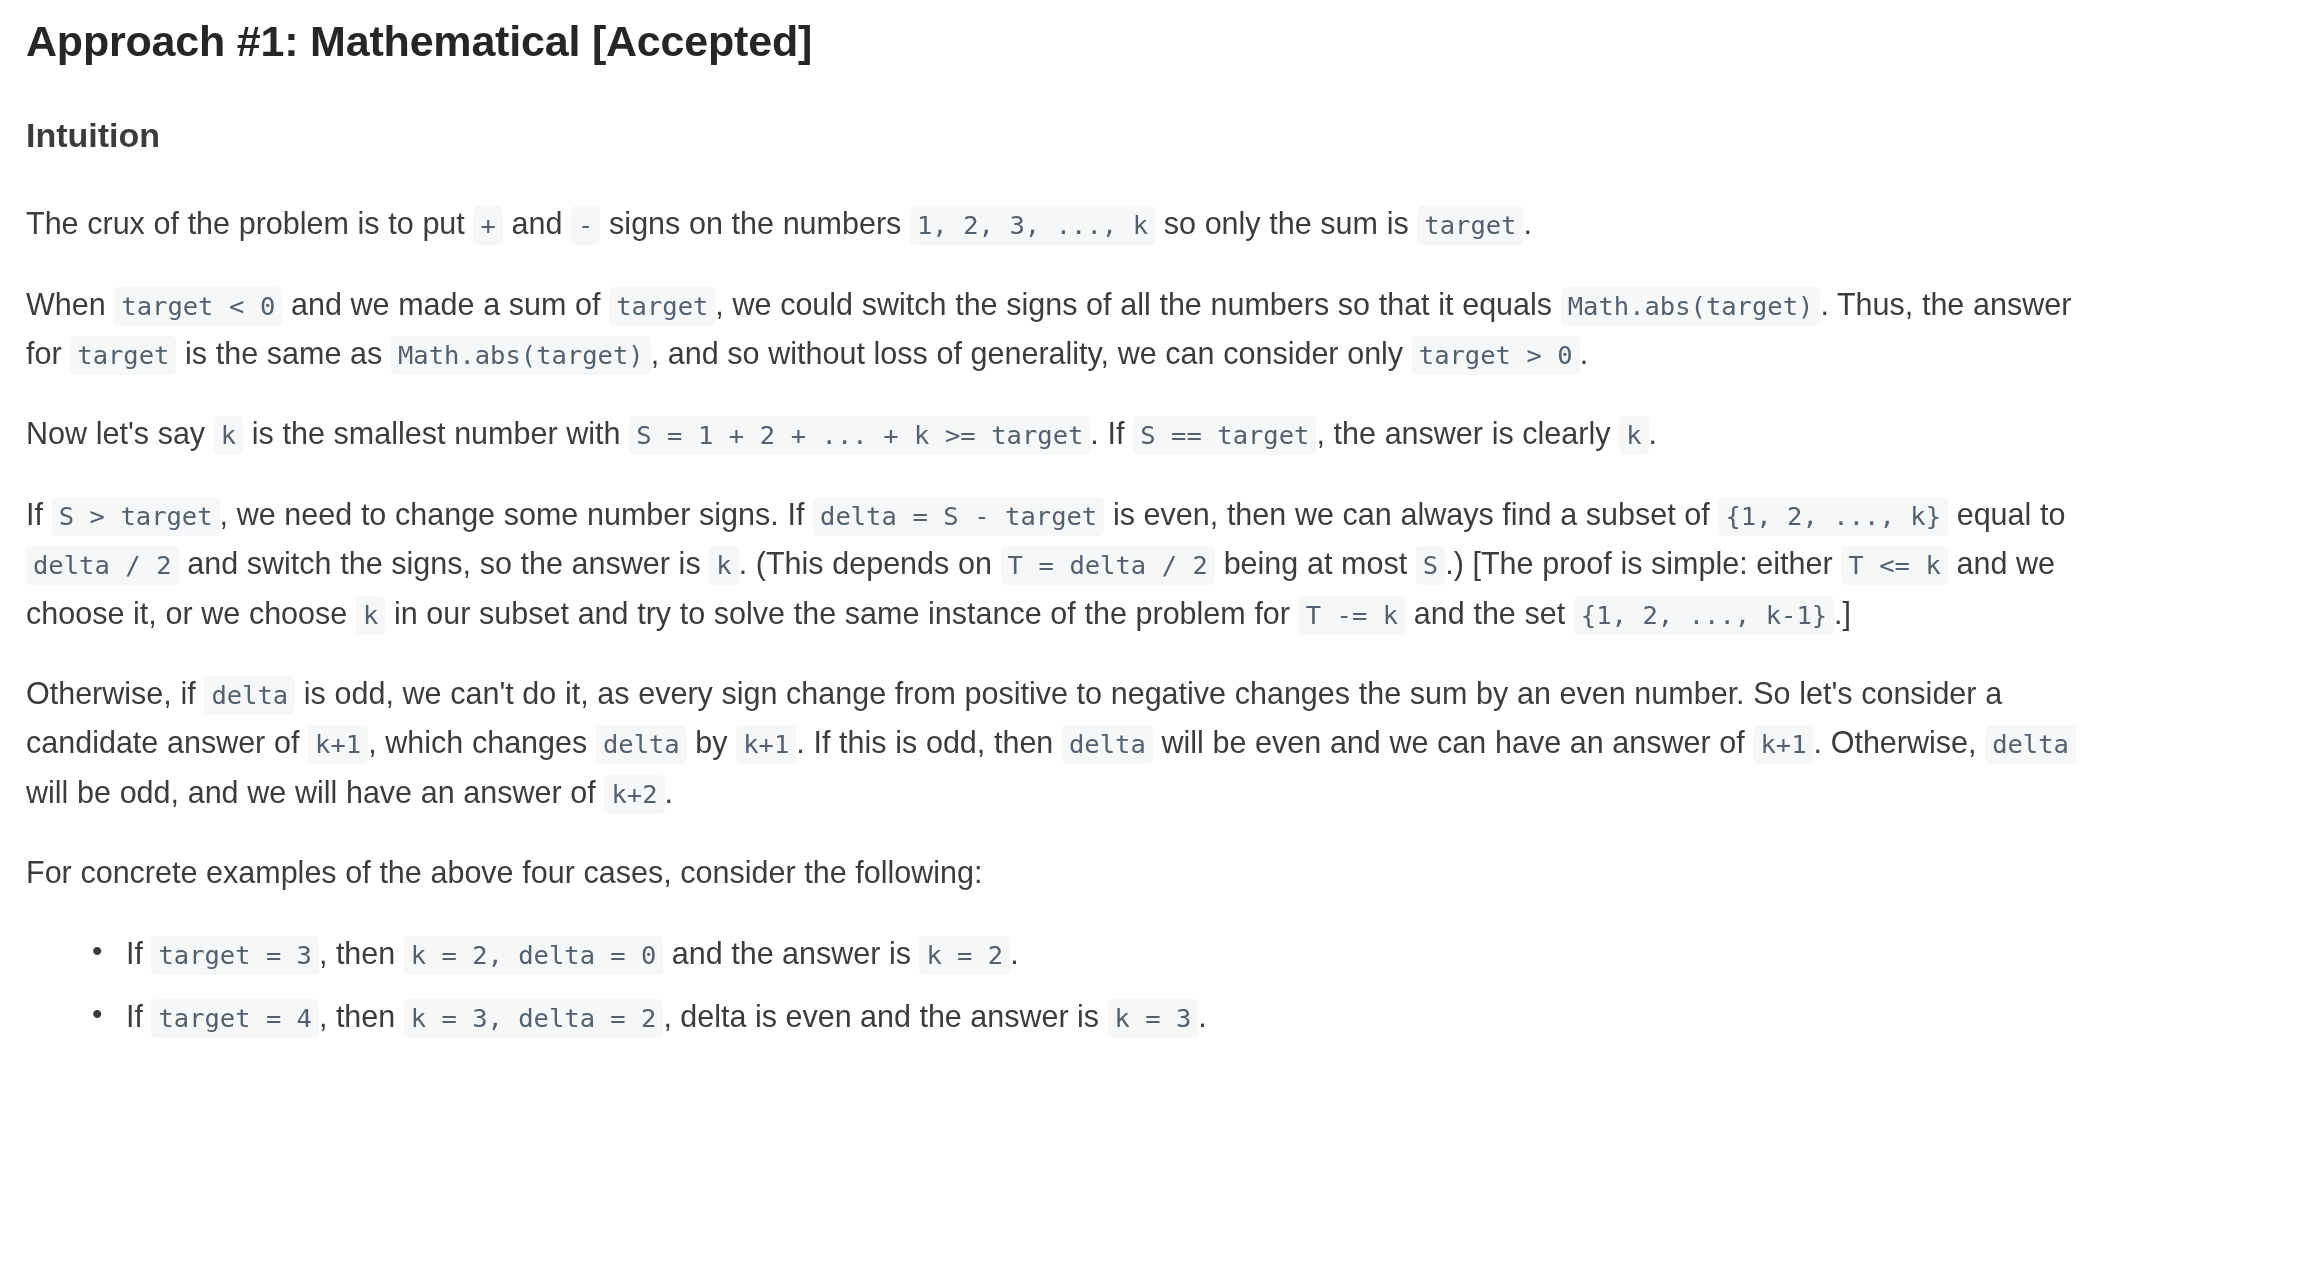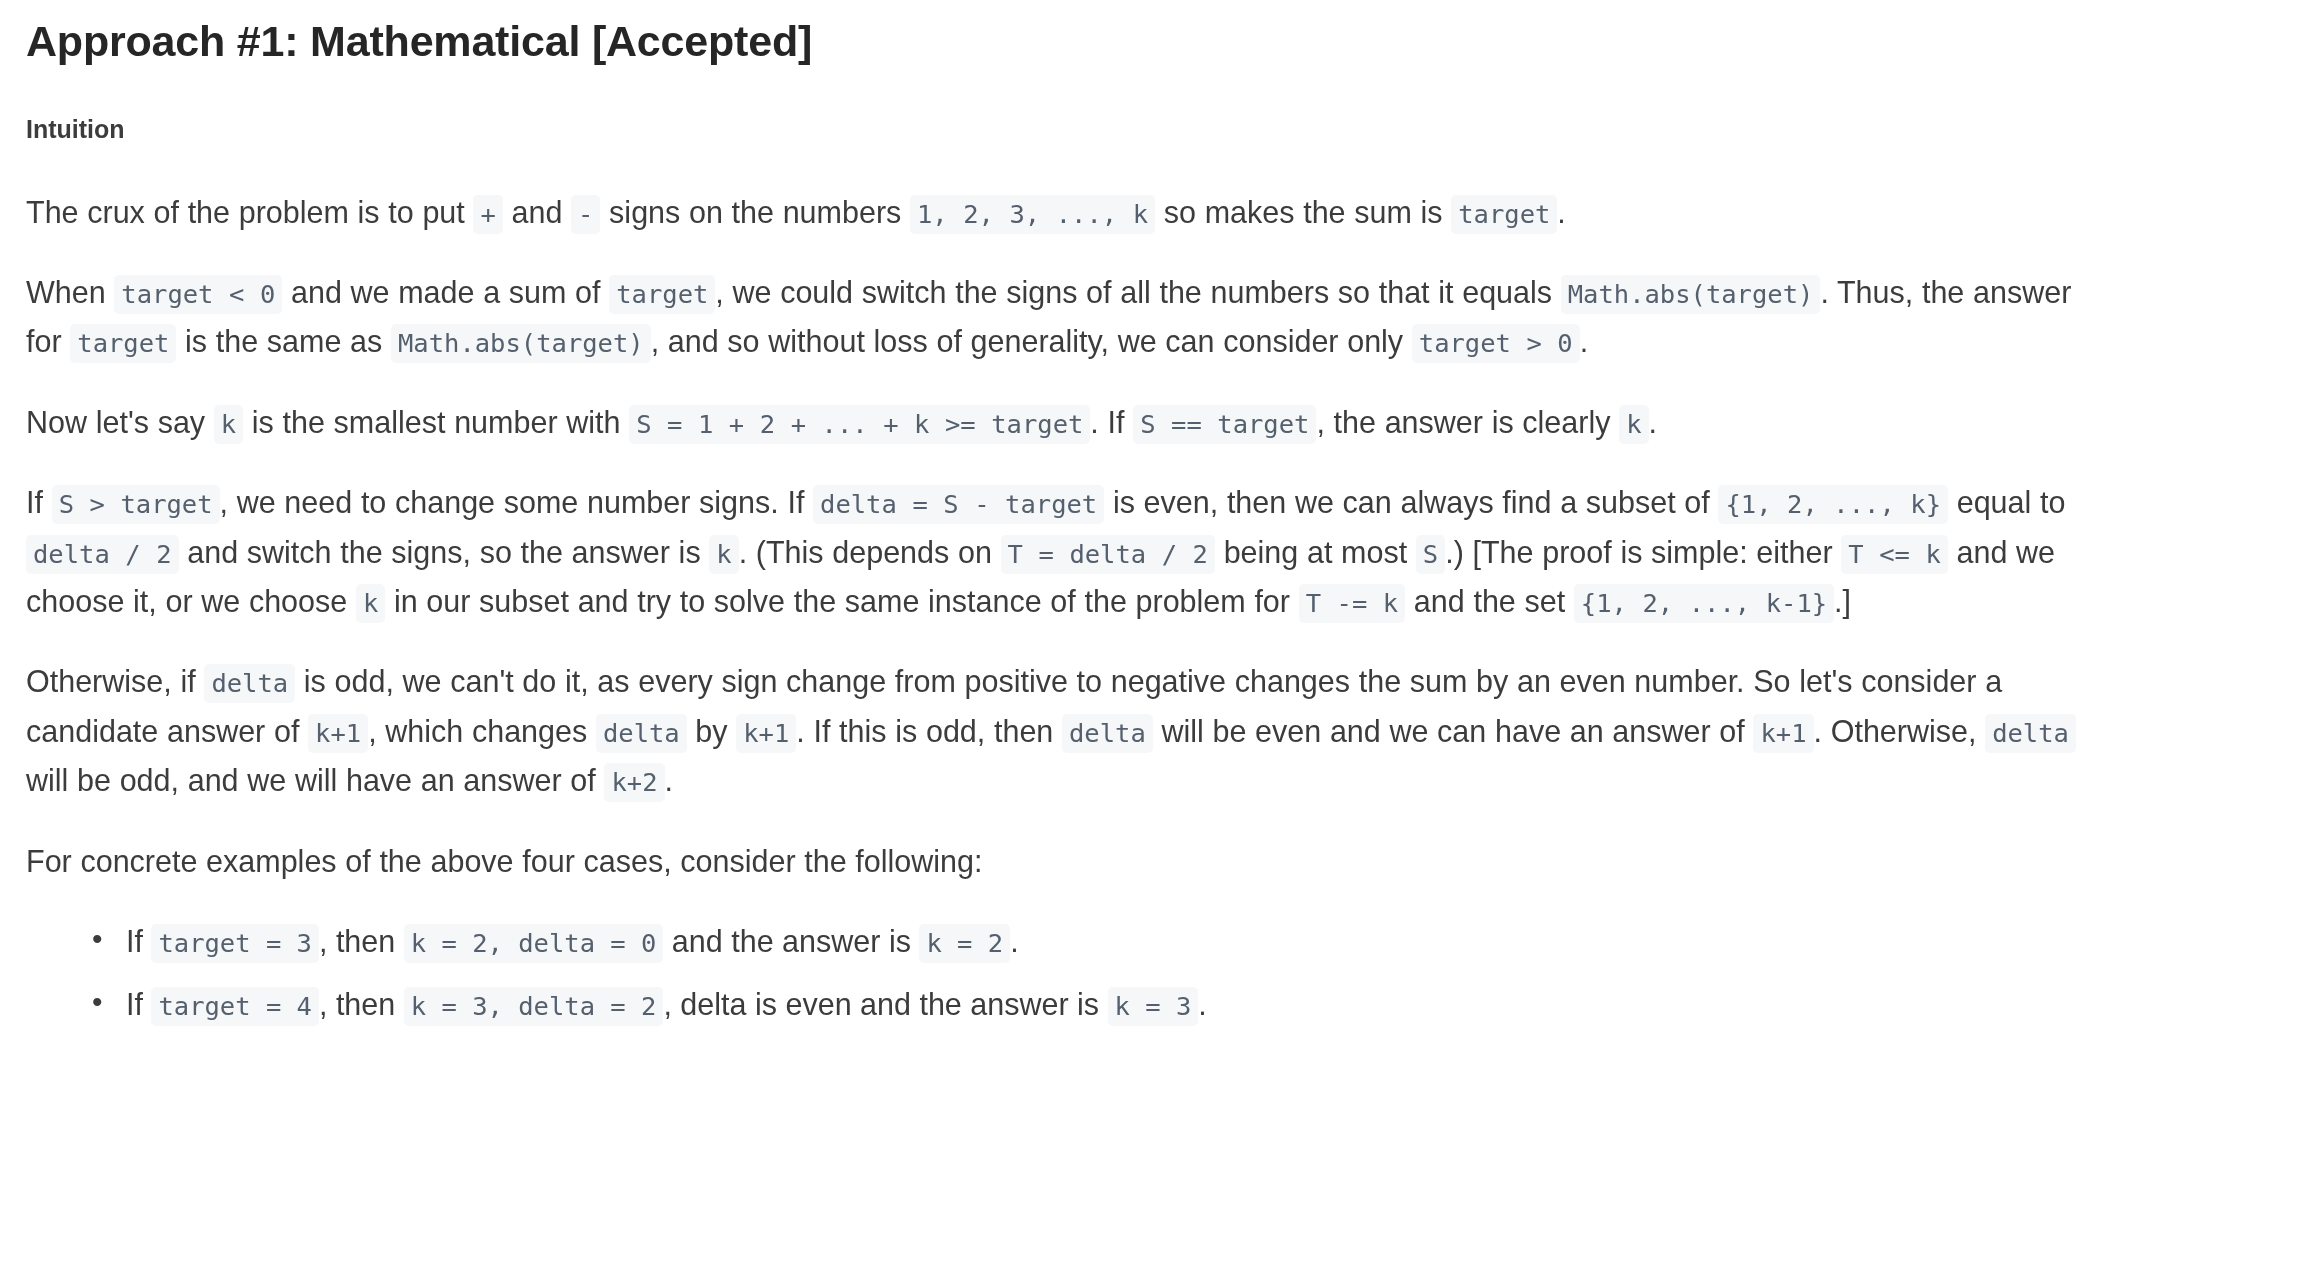--- a/index.html
+++ b/index.html
@@ -24,21 +24,21 @@
   h1.approach-title {
     font-size: 43px;
     line-height: 1.28;
     font-weight: 700;
     color: #262626;
     margin: 0 0 44px 0;
     letter-spacing: -0.2px;
   }
 
   h2.section-heading {
-    font-size: 25px;
+    font-size: 34px;
     line-height: 1.3;
     font-weight: 700;
     color: #3c3c3c;
     margin: 0 0 42px 0;
   }
 
   p.para {
     font-size: 30.5px;
     line-height: 1.62;
     color: #3c3c3c;
@@ -81,21 +81,21 @@
 </style>
 </head>
 <body>
 
 <div class="page">
 
   <h1 class="approach-title">Approach #1: Mathematical [Accepted]</h1>
 
   <h2 class="section-heading">Intuition</h2>
 
-  <p class="para"><span>The crux of the problem is to put </span><code>+</code><span> and </span><code>-</code><span> signs on the numbers </span><code>1, 2, 3, ..., k</code><span> so makes the sum is </span><code>target</code><span>.</span></p>
+  <p class="para"><span>The crux of the problem is to put </span><code>+</code><span> and </span><code>-</code><span> signs on the numbers </span><code>1, 2, 3, ..., k</code><span> so only the sum is </span><code>target</code><span>.</span></p>
 
   <p class="para"><span>When </span><code>target &lt; 0</code><span> and we made a sum of </span><code>target</code><span>, we could switch the signs of all the numbers so that it equals </span><code>Math.abs(target)</code><span>. Thus, the answer for </span><code>target</code><span> is the same as </span><code>Math.abs(target)</code><span>, and so without loss of generality, we can consider only </span><code>target &gt; 0</code><span>.</span></p>
 
   <p class="para"><span>Now let's say </span><code>k</code><span> is the smallest number with </span><code>S = 1 + 2 + ... + k &gt;= target</code><span>. If </span><code>S == target</code><span>, the answer is clearly </span><code>k</code><span>.</span></p>
 
   <p class="para"><span>If </span><code>S &gt; target</code><span>, we need to change some number signs. If </span><code>delta = S - target</code><span> is even, then we can always find a subset of </span><code>{1, 2, ..., k}</code><span> equal to </span><code>delta / 2</code><span> and switch the signs, so the answer is </span><code>k</code><span>. (This depends on </span><code>T = delta / 2</code><span> being at most </span><code>S</code><span>.) [The proof is simple: either </span><code>T &lt;= k</code><span> and we choose it, or we choose </span><code>k</code><span> in our subset and try to solve the same instance of the problem for </span><code>T -= k</code><span> and the set </span><code>{1, 2, ..., k-1}</code><span>.]</span></p>
 
   <p class="para"><span>Otherwise, if </span><code>delta</code><span> is odd, we can't do it, as every sign change from positive to negative changes the sum by an even number. So let's consider a candidate answer of </span><code>k+1</code><span>, which changes </span><code>delta</code><span> by </span><code>k+1</code><span>. If this is odd, then </span><code>delta</code><span> will be even and we can have an answer of </span><code>k+1</code><span>. Otherwise, </span><code>delta</code><span> will be odd, and we will have an answer of </span><code>k+2</code><span>.</span></p>
 
   <p class="para"><span>For concrete examples of the above four cases, consider the following:</span></p>

